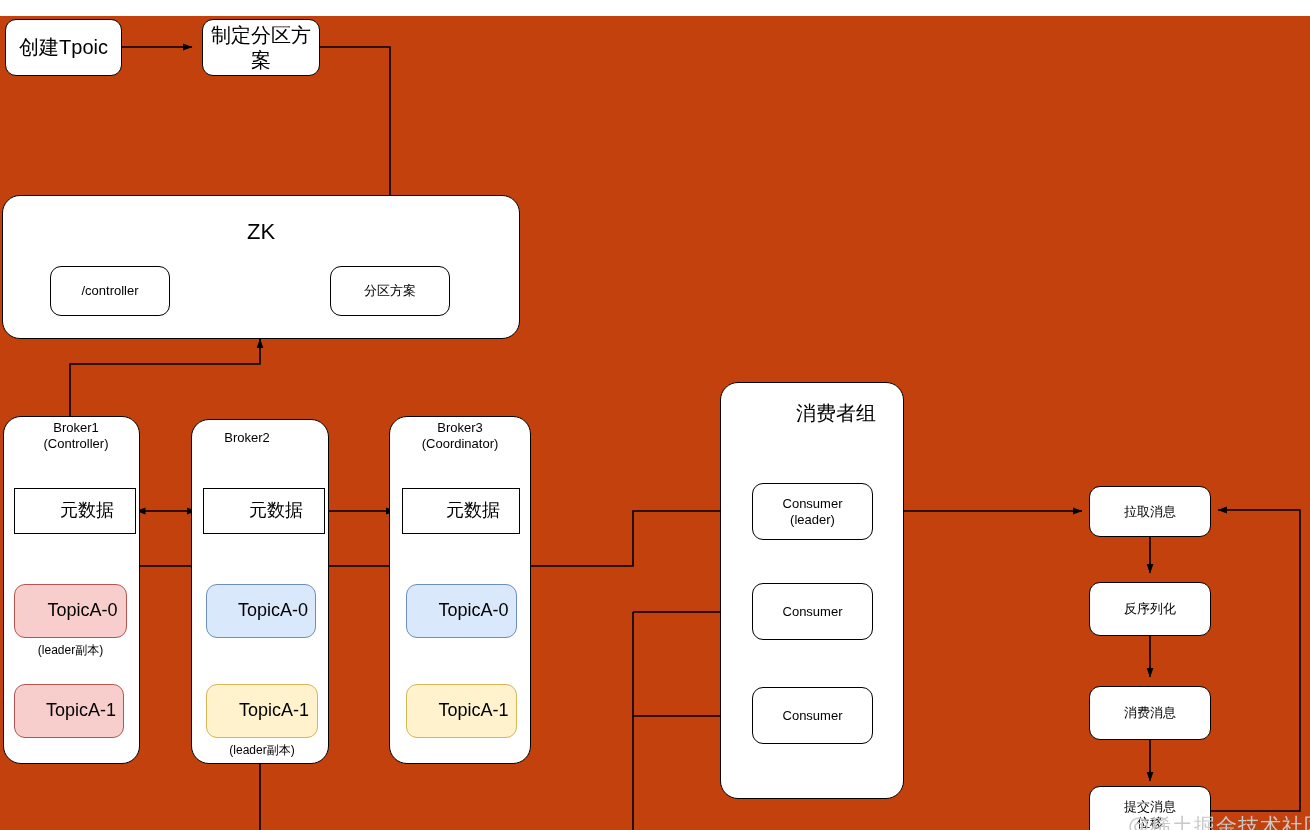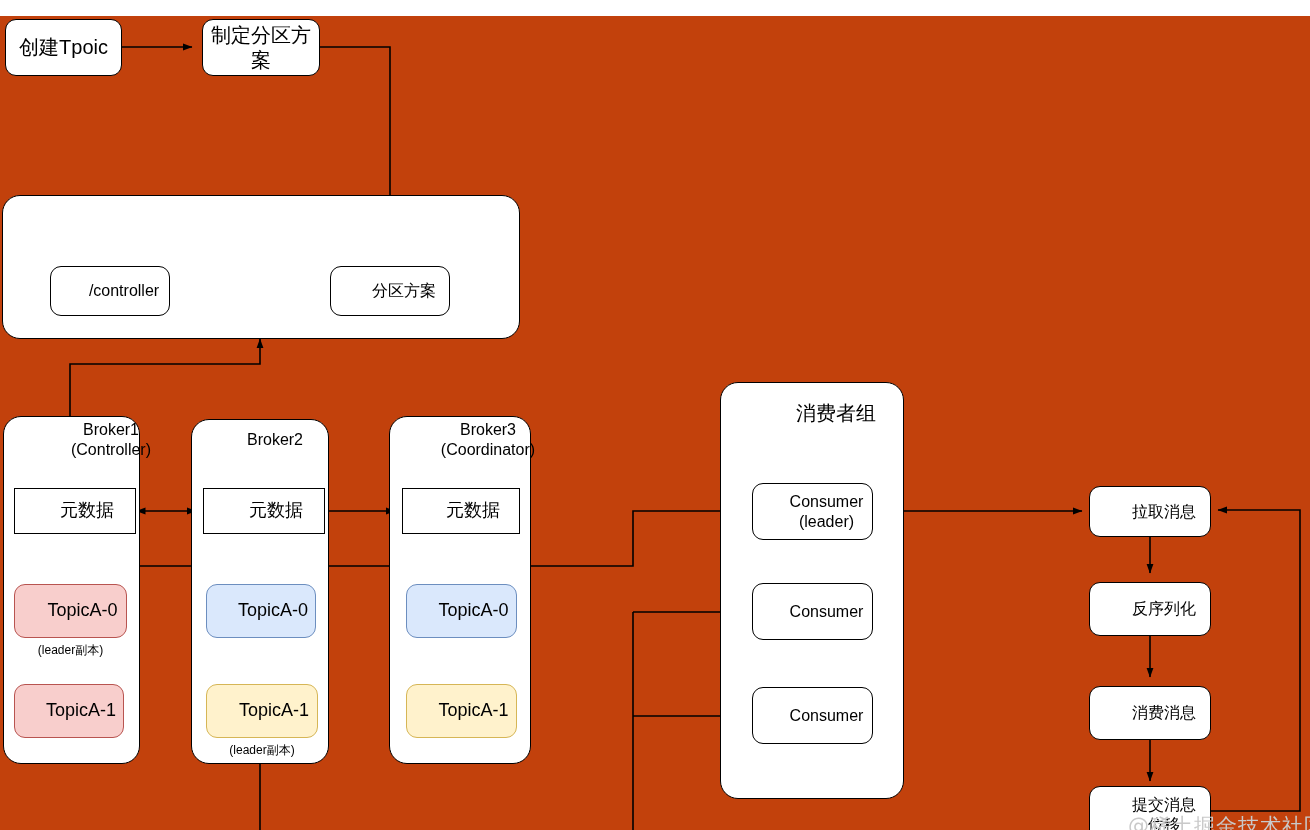--- a/index.html
+++ b/index.html
@@ -51,21 +51,21 @@
   }
   .cap{
     position:absolute;
     text-align:center;
     font-size:12px;
     z-index:4;
     white-space:nowrap;
   }
   .fs22{font-size:22px;}
   .fs20{font-size:20px;}
-  .fs19{font-size:16px;padding-left:28px;}
+  .fs19{font-size:13px;}
   .fs18{font-size:18px;padding-left:24px;}
   .pink{background:#f8cecc;border-color:#b85450;}
   .blue{background:#dae8fc;border-color:#6c8ebf;}
   .yellow{background:#fff2cc;border-color:#d6b656;}
   #watermark{
     position:absolute;
     left:1128px;top:796px;
     font-size:21px;
     color:#c9c9c9;
     letter-spacing:1px;
@@ -118,25 +118,26 @@
 
       <path d="M1211,795 L1300,795 L1300,494 L1218,494" marker-end="url(#ah)"></path>
     </g>
   </svg>
 
   <div class="node rounded fs20" style="left:5px;top:3px;width:117px;height:57px;">创建Tpoic</div>
 
   <div class="node rounded fs20" style="left:202px;top:3px;width:118px;height:57px;">制定分区方案</div>
 
   <div class="grp" style="left:2px;top:179px;width:518px;height:144px;"></div>
+  <div class="grp-title fs22" style="left:2px;top:203px;width:518px;">ZK</div>
   <div class="node rounded fs19" style="left:50px;top:250px;width:120px;height:50px;">/controller</div>
   <div class="node rounded fs19" style="left:330px;top:250px;width:120px;height:50px;">分区方案</div>
 
   <div class="grp" style="left:3px;top:400px;width:137px;height:348px;"></div>
-  <div class="grp-title fs19" style="left:10px;top:404px;width:146px;white-space:pre-line;line-height:1.25;">Broker1
+  <div class="grp-title fs19" style="left:3px;top:404px;width:146px;white-space:pre-line;line-height:1.25;">Broker1
 (Controller)</div>
   <div class="node sq fs18" style="left:14px;top:472px;width:122px;height:46px;">元数据</div>
   <div class="node rounded fs18 pink" style="left:14px;top:568px;width:113px;height:54px;">TopicA-0</div>
   <div class="cap" style="left:14px;top:626px;width:113px;">(leader副本)</div>
   <div class="node rounded fs18 pink" style="left:14px;top:668px;width:110px;height:54px;">TopicA-1</div>
 
   <div class="grp" style="left:191px;top:403px;width:138px;height:345px;"></div>
   <div class="grp-title fs19" style="left:191px;top:414px;width:112px;white-space:pre-line;line-height:1.25;">Broker2</div>
   <div class="node sq fs18" style="left:203px;top:472px;width:122px;height:46px;">元数据</div>
   <div class="node rounded fs18 blue" style="left:206px;top:568px;width:110px;height:54px;">TopicA-0</div>

